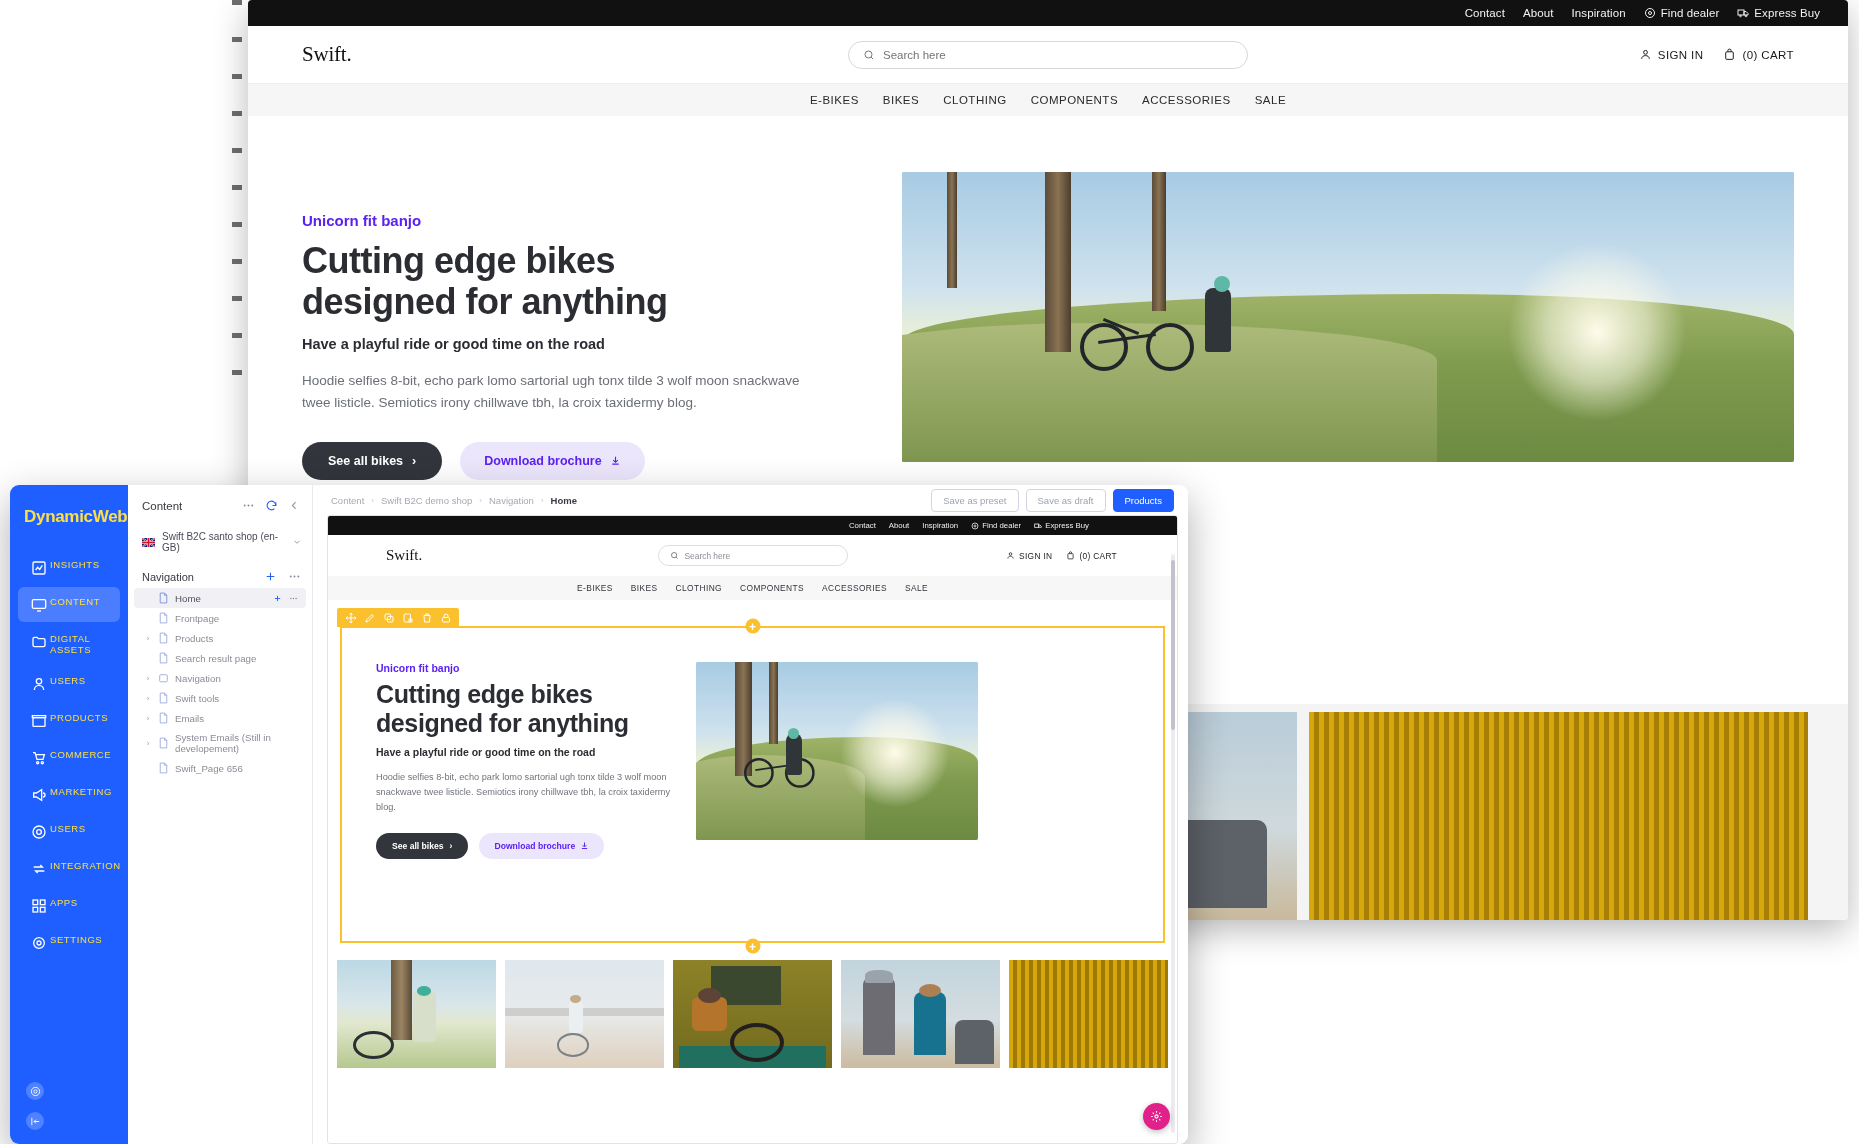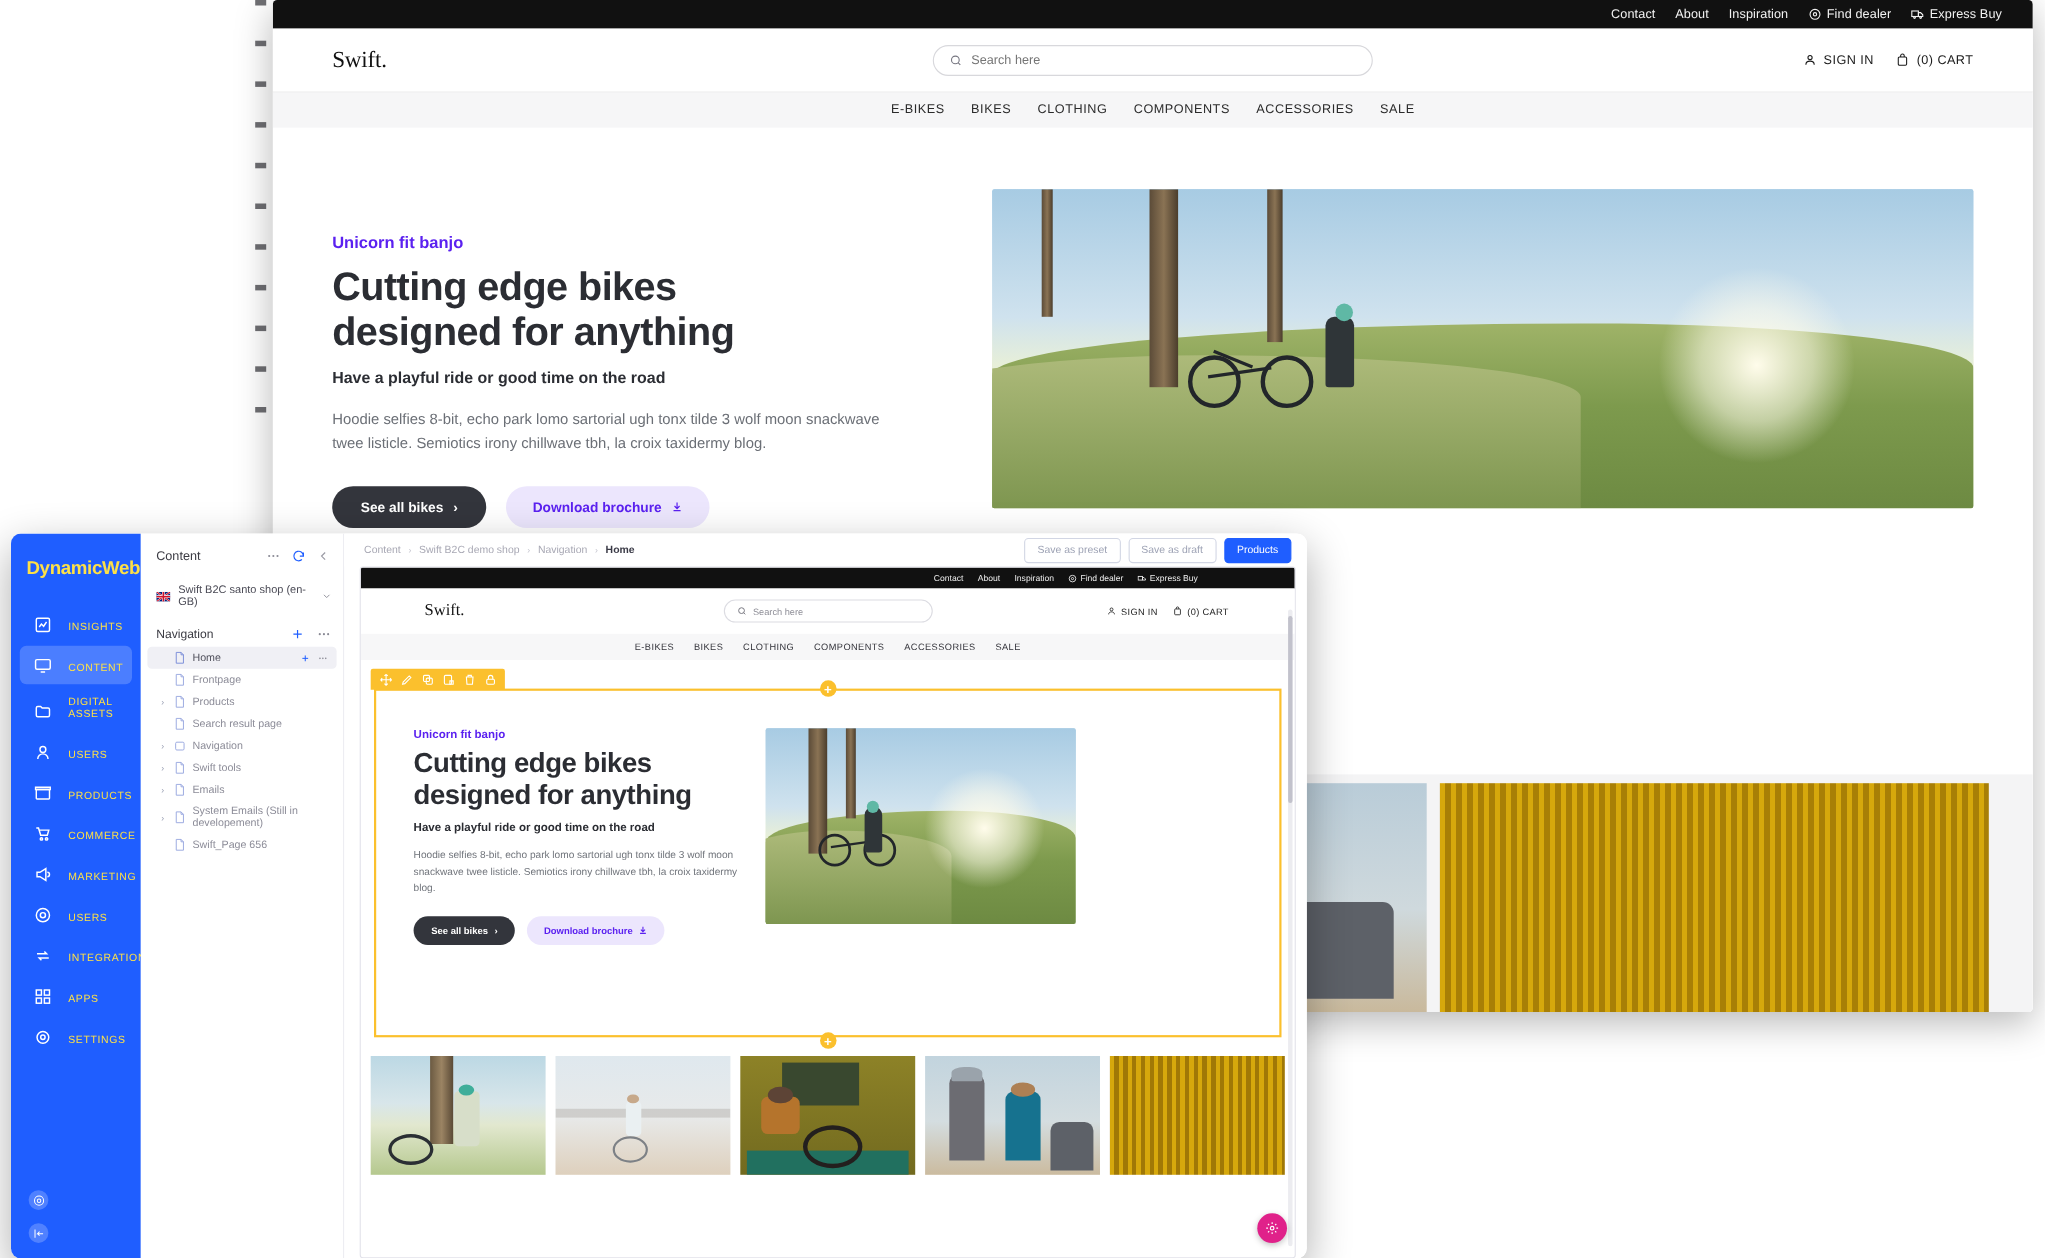--- a/index.html
+++ b/index.html
@@ -108,21 +108,21 @@
     background:#fff; border-radius:9px; box-shadow:0 14px 40px rgba(0,0,0,.32);
     overflow:hidden; display:flex;
   }
 
   .dw-rail {
     width:118px; background:#1f5eff; color:#fde047; position:relative; flex:none;
     display:flex; flex-direction:column; padding-top:12px;
   }
   .dw-brand { font-size:17px; font-weight:700; padding:10px 0 22px 14px; letter-spacing:-.3px; }
   .dw-nav-item {
-    display:flex; align-items:flex-end; gap:15px; padding:9px 12px; margin:1px 8px;
+    display:flex; align-items:flex-start; gap:3px; padding:9px 12px; margin:1px 8px;
     border-radius:6px; cursor:pointer;
   }
   .dw-nav-item.active { background:rgba(255,255,255,.2); }
   .dw-nav-item .ic { width:17px; height:17px; display:flex; align-items:center; justify-content:center; flex:none;}
   .dw-nav-item .ic svg { width:16px; height:16px; }
   .dw-nav-item .lb { font-size:9.5px; letter-spacing:.6px; font-weight:400; }
   .dw-rail-bottom { margin-top:auto; padding:0 0 14px 16px; display:flex; flex-direction:column; gap:12px; }
   .rail-circ { width:18px; height:18px; border-radius:50%; background:rgba(255,255,255,.22);
                display:flex; align-items:center; justify-content:center; }
   .rail-circ svg { width:11px; height:11px; }

